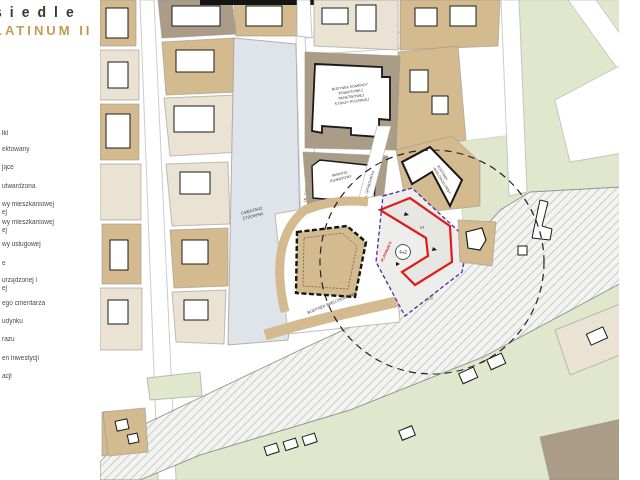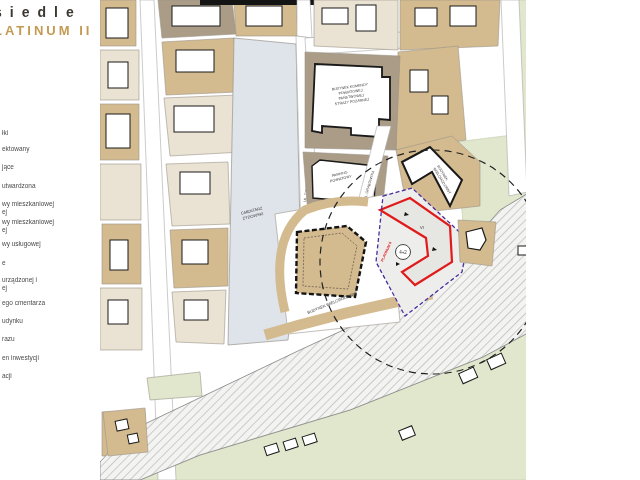--- a/index.html
+++ b/index.html
@@ -1,16 +1,16 @@
 <!DOCTYPE html>
 <html><head>
 <meta charset="utf-8">
 <style>
   html,body{margin:0;padding:0;background:#fff;}
-  #stage{position:relative;width:526px;height:480px;background:#ffffff;overflow:hidden;
+  #stage{position:relative;width:619px;height:480px;background:#ffffff;overflow:hidden;
          font-family:"Liberation Sans",sans-serif;}
   
   #logo{position:absolute;left:-6px;top:4px;width:120px;}
   #logo .l1{font-size:14px;letter-spacing:8px;color:#3b3833;font-weight:bold;}
   #logo .l2{font-size:13px;letter-spacing:3px;color:#c49a52;font-weight:bold;margin-top:3px;}
   
   .legend-line{position:absolute;left:2px;font-size:6.5px;color:#4a4a4a;white-space:nowrap;}
   
   #map{position:absolute;left:100px;top:0;}
   text{font-family:"Liberation Sans",sans-serif;fill:#3a3a3a;}

